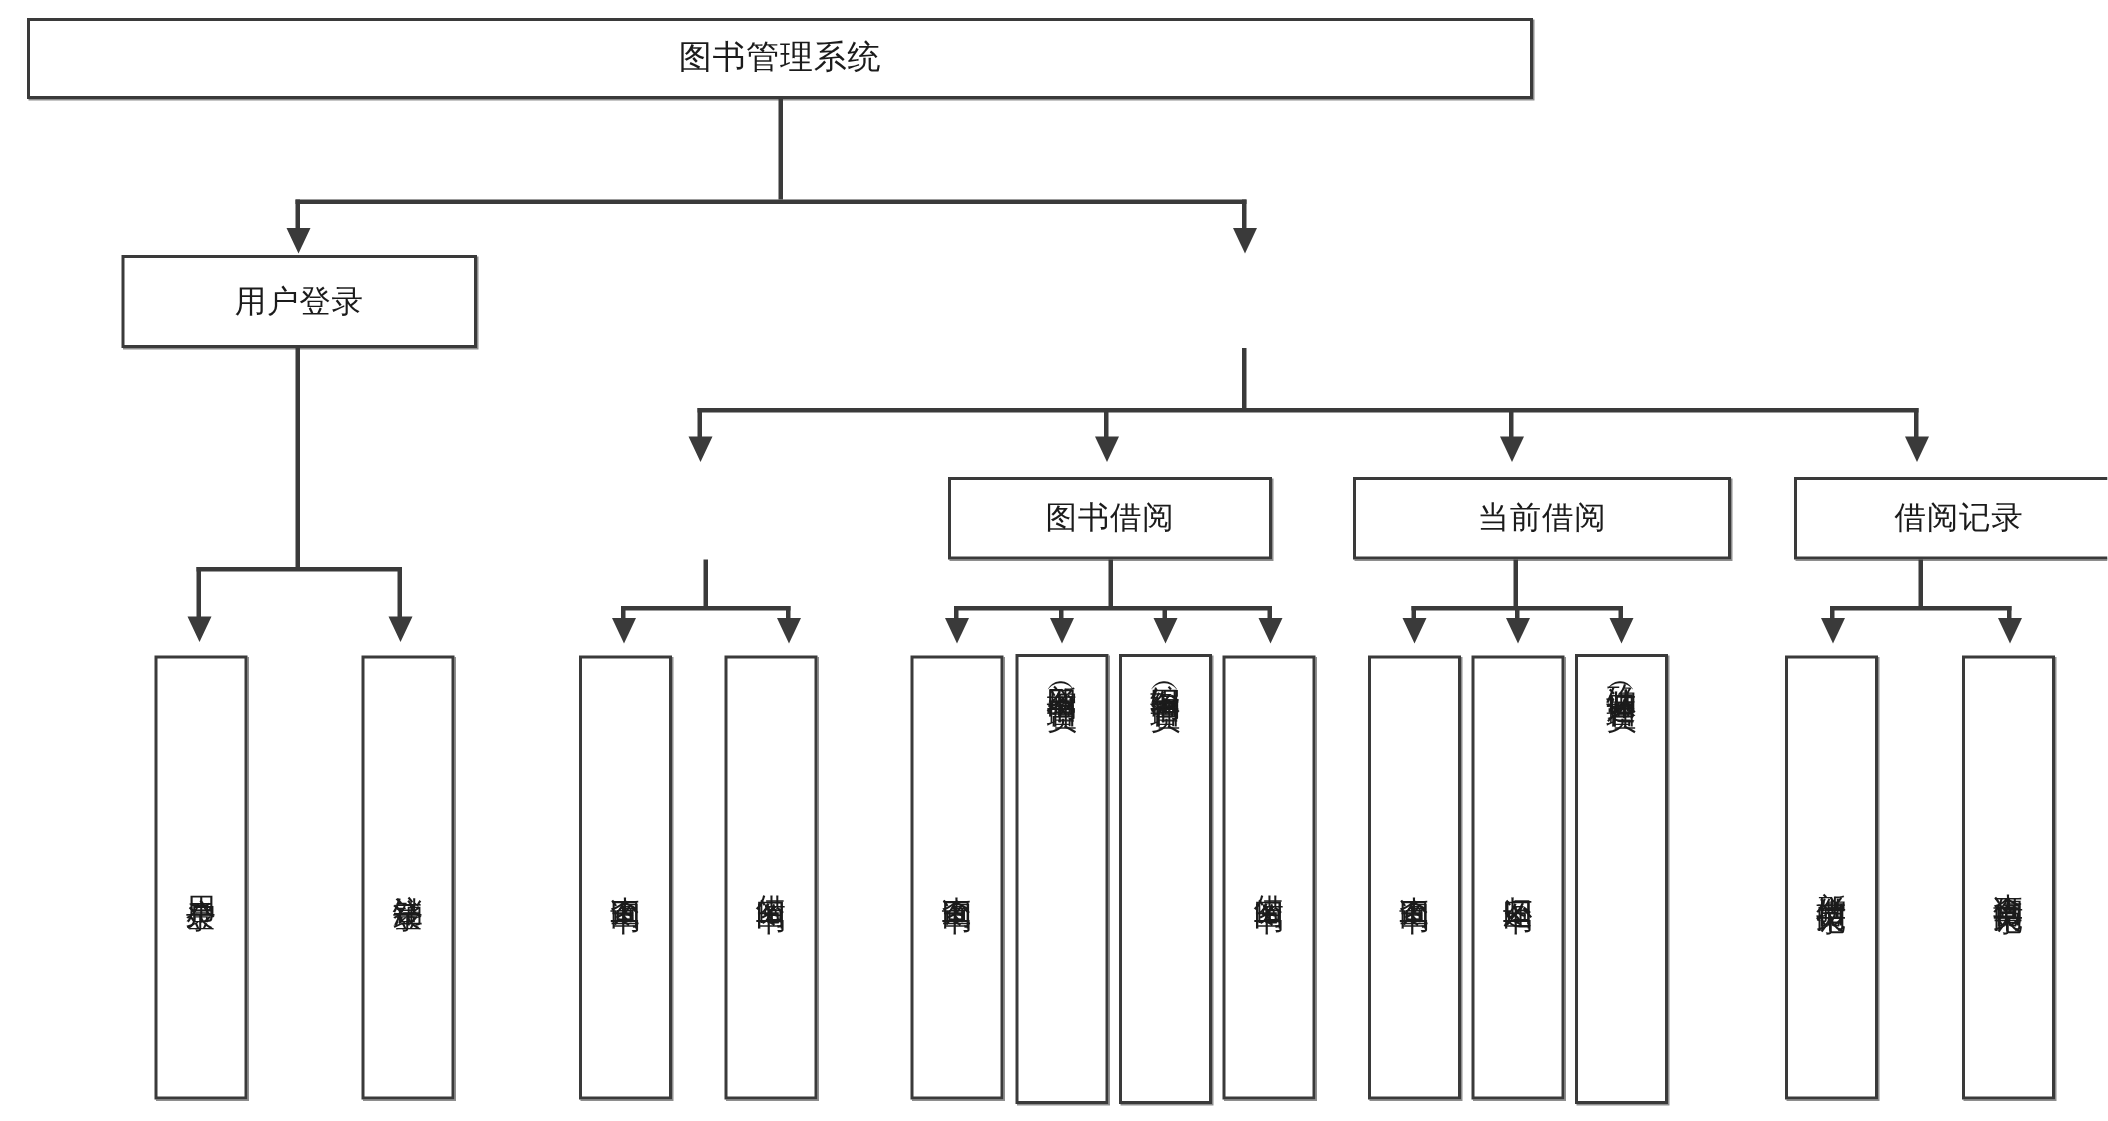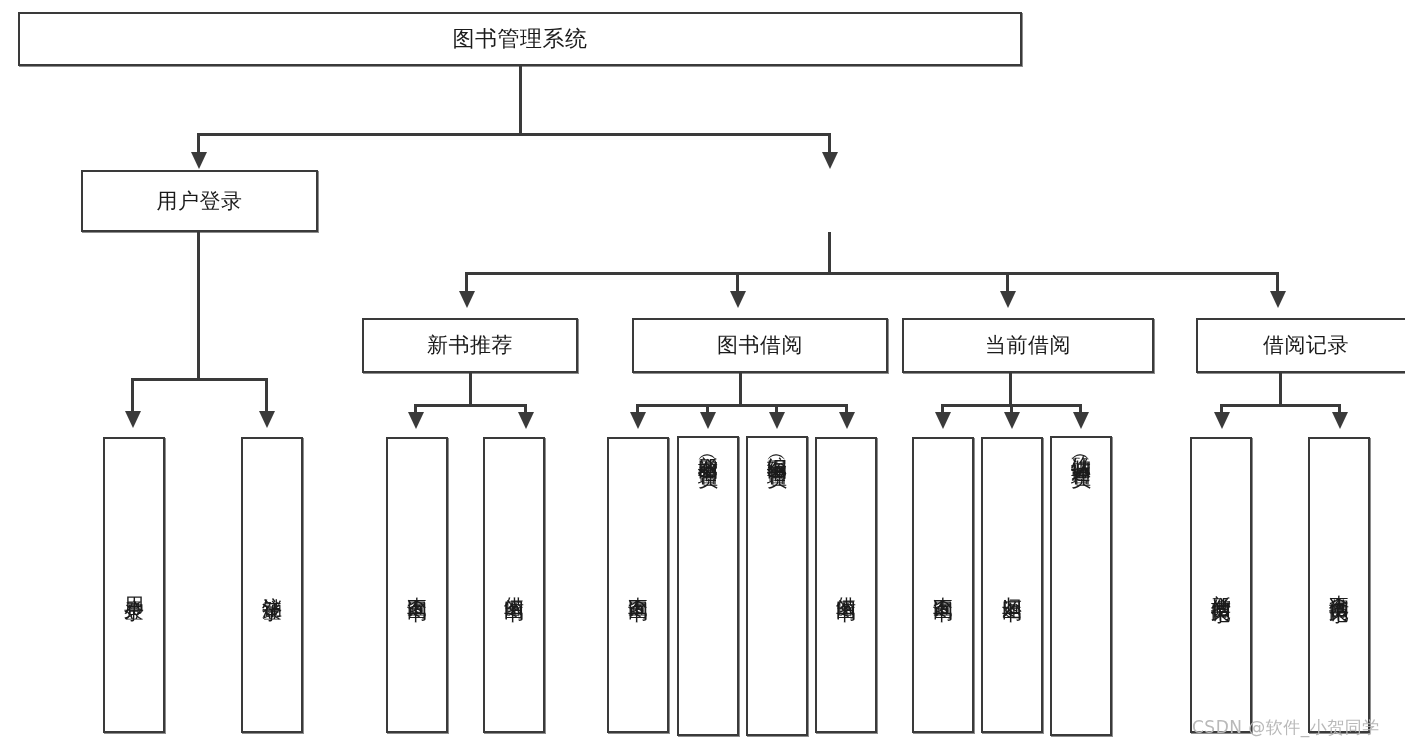--- a/index.html
+++ b/index.html
@@ -128,24 +128,21 @@
   <div class="hline" style="left:465px;top:272px;width:814px;height:3px;"></div>
   <div class="vline" style="left:465px;top:272px;width:3px;height:20px;"></div>
   <div class="arrow" style="left:459px;top:291px;"></div>
   <div class="vline" style="left:736px;top:272px;width:3px;height:20px;"></div>
   <div class="arrow" style="left:730px;top:291px;"></div>
   <div class="vline" style="left:1006px;top:272px;width:3px;height:20px;"></div>
   <div class="arrow" style="left:1000px;top:291px;"></div>
   <div class="vline" style="left:1276px;top:272px;width:3px;height:20px;"></div>
   <div class="arrow" style="left:1270px;top:291px;"></div>
 
-  <div class="node lvl3" style="left:362px;top:318px;width:216px;height:55px;">
-    <span class="label">新书推荐</span>
-  </div>
-  <div class="node lvl3" style="left:632px;top:318px;width:256px;height:55px;align-items:center;">
+  <div class="node lvl3" style="left:632px;top:318px;width:216px;height:55px;align-items:center;">
     <span class="label">图书借阅</span>
   </div>
   <div class="node lvl3" style="left:902px;top:318px;width:252px;height:55px;">
     <span class="label">当前借阅</span>
   </div>
   <div class="node lvl3" style="left:1196px;top:318px;width:220px;height:55px;">
     <span class="label">借阅记录</span>
   </div>
 
   <div class="vline" style="left:469px;top:373px;width:3px;height:33px;"></div>
@@ -219,15 +216,14 @@
     <span class="label">确认归还（管理员）</span>
   </div>
 
   <div class="node leaf center" style="left:1190px;top:437px;width:62px;height:296px;">
     <span class="label">新增借阅记录</span>
   </div>
   <div class="node leaf center" style="left:1308px;top:437px;width:62px;height:296px;">
     <span class="label">查询借阅记录</span>
   </div>
 
-  <div class="watermark" style="left:1192px;top:716px;">CSDN @软件_小贺同学</div>
 
 </div>
 
 </body></html>

